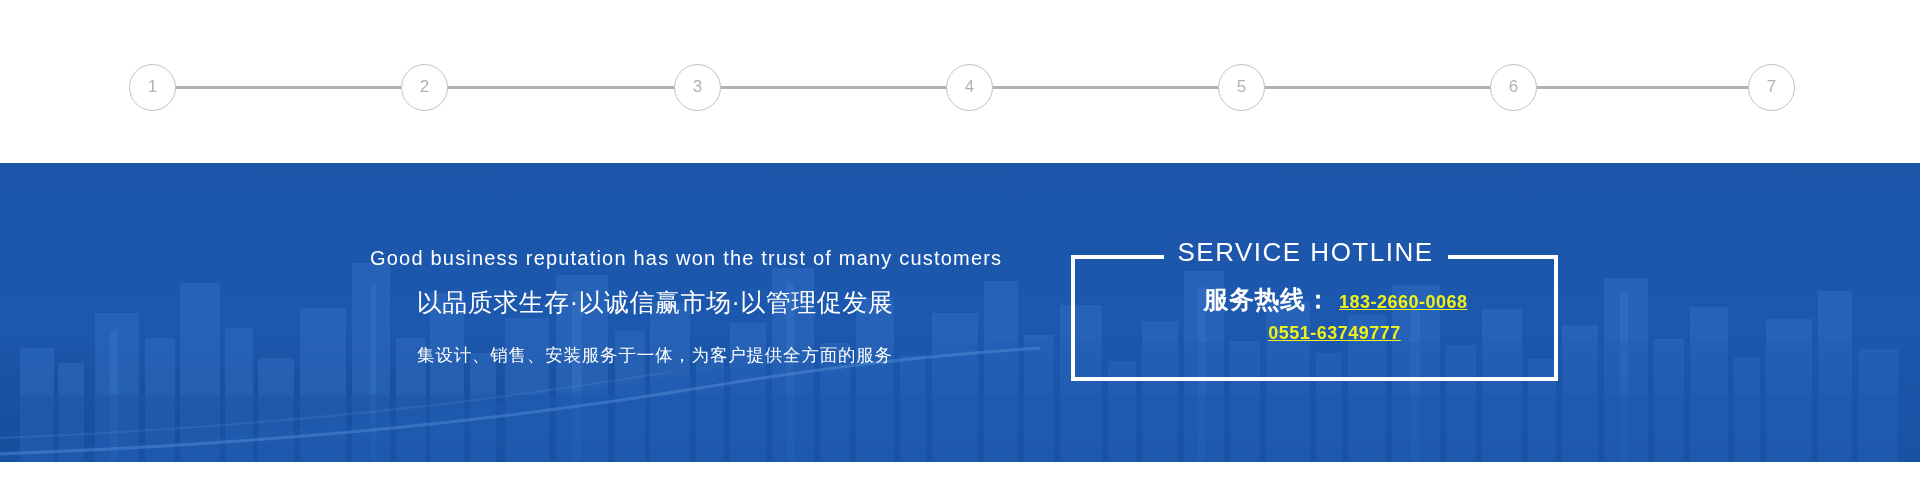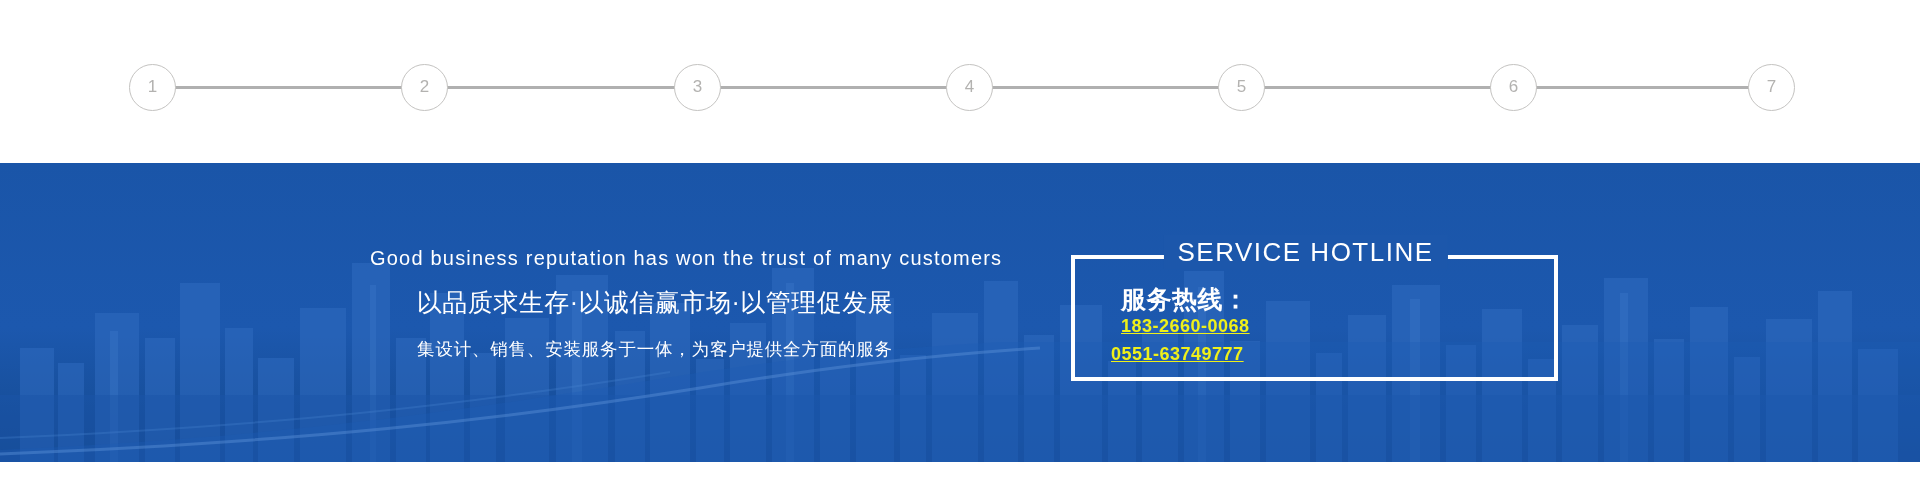--- a/index.html
+++ b/index.html
@@ -65,21 +65,21 @@
   .slogan-en {
     font-size:20px; letter-spacing:1.2px; color:#ffffff;
     white-space:nowrap; font-weight:400;
   }
   .slogan-main {
     margin-top:16px;
     font-size:25px; letter-spacing:0.5px; color:#ffffff;
     white-space:nowrap; font-weight:400;
   }
   .slogan-sub {
-    margin-top:18px;
+    margin-top:24px;
     font-size:17.5px; letter-spacing:0.8px; color:#ffffff;
     white-space:nowrap; font-weight:400;
   }
 
   
   .hotline {
     position:absolute; left:1035px; top:92px;
     width:469px; height:126px;margin-left:36px;
   }
   .hotline-box {
@@ -95,24 +95,23 @@
     font-size:26px;
     letter-spacing:1.5px;
     white-space:nowrap;
     font-weight:400;
     line-height:34px;
   }
   .hotline-rows {
     position:absolute; left:0; top:28px; width:487px;
   }
   .hot-row {
-    display:flex; align-items:baseline; justify-content:flex-end;
+    display:flex; align-items:baseline; justify-content:center;
     padding-left:42px;
     white-space:nowrap;
-    flex-direction:column;
   }
   .hot-row + .hot-row { margin-top:7px;padding-left:32px; }
   .hot-label {
     color:#ffffff; font-size:25px; font-weight:bold;
     letter-spacing:0.5px;
   }
   .hot-num {
     color:#eff01a; font-size:18px; font-weight:bold;
     letter-spacing:0.5px; margin-left:8px;text-decoration:underline;
   }

